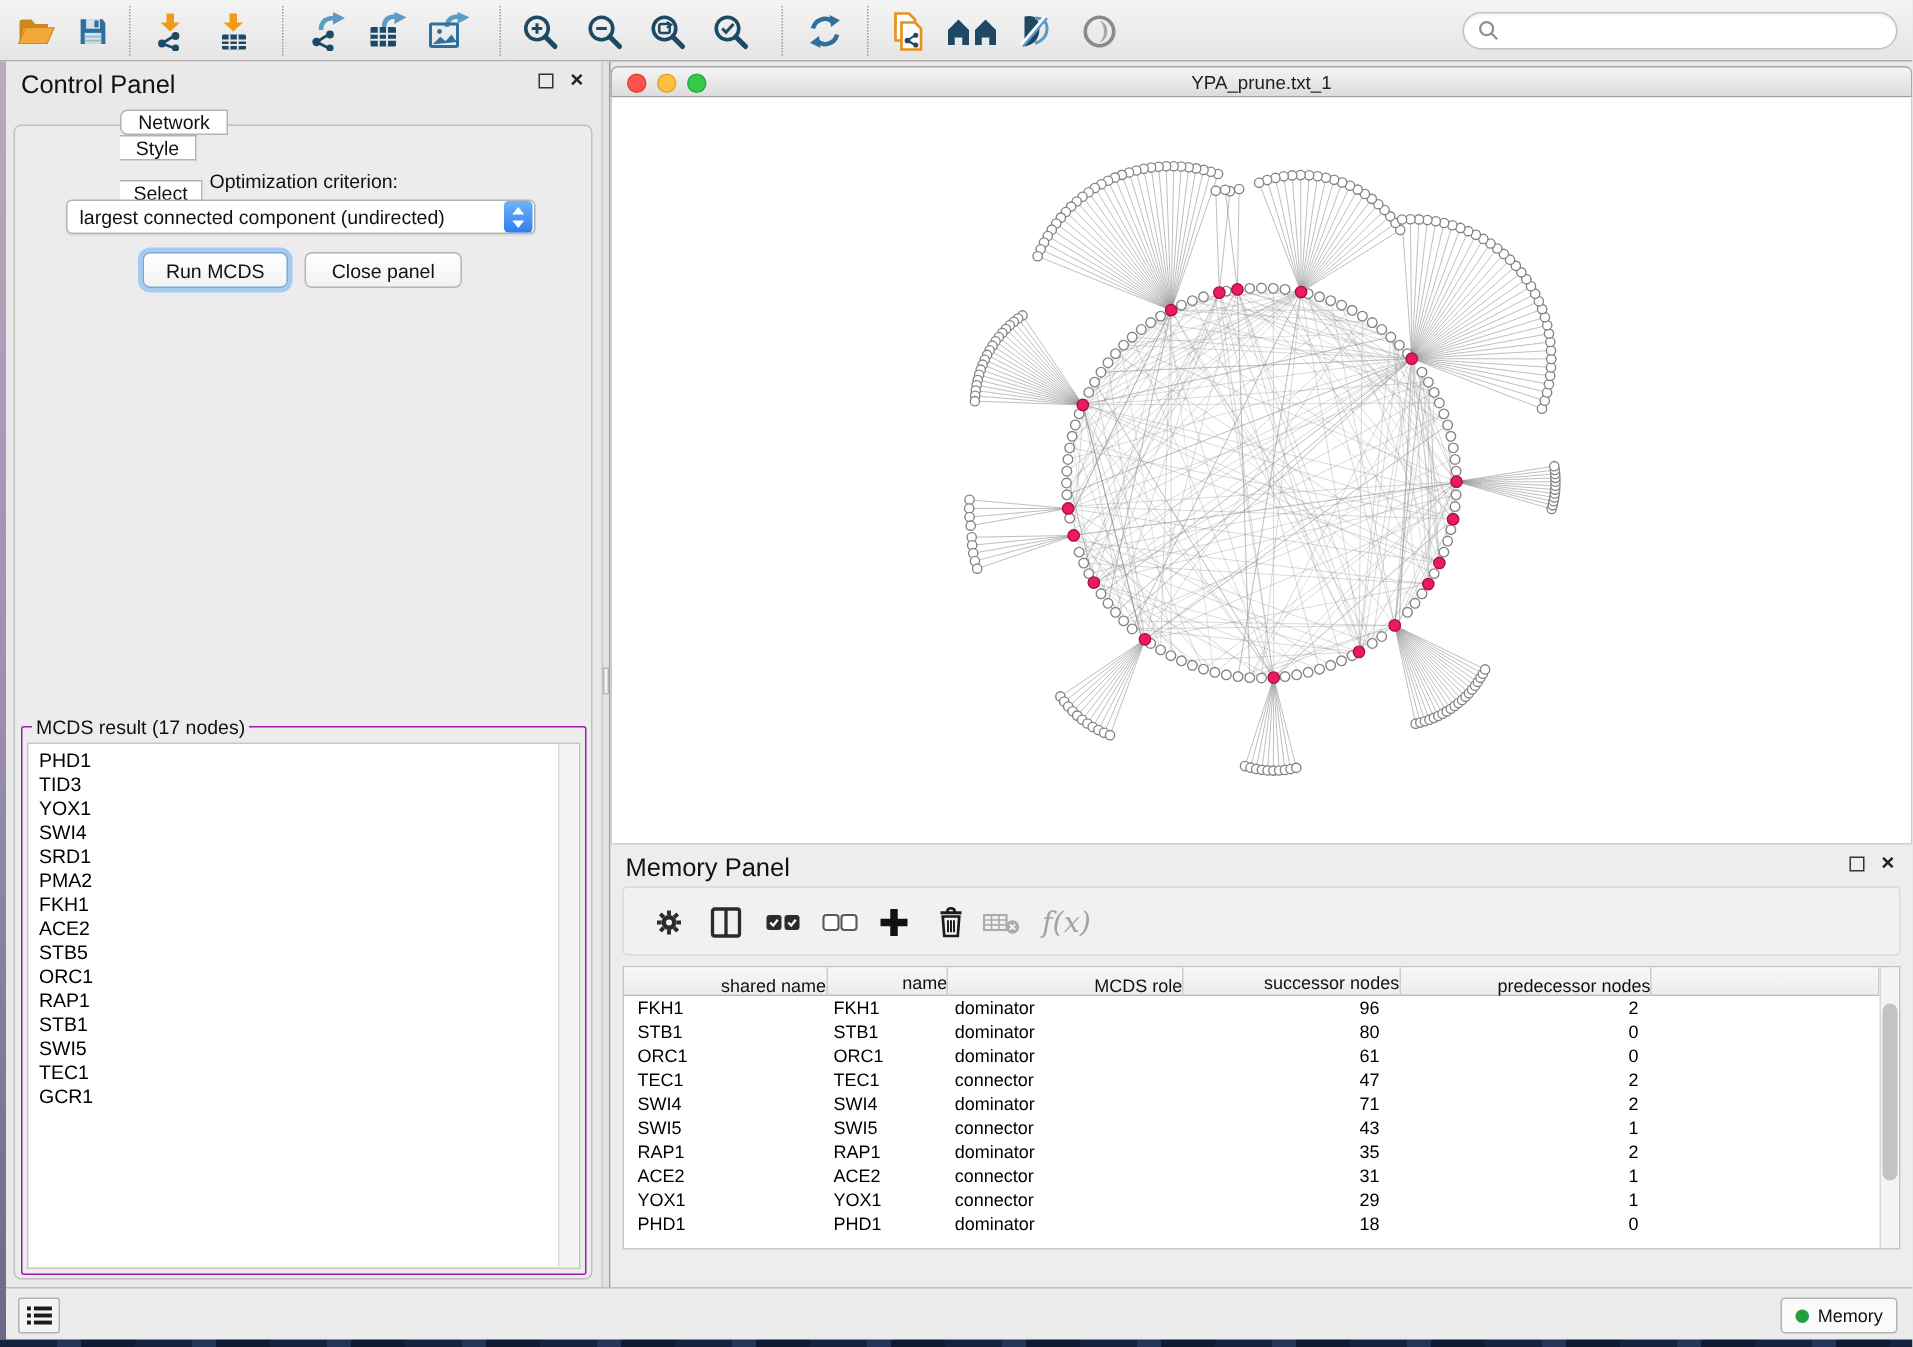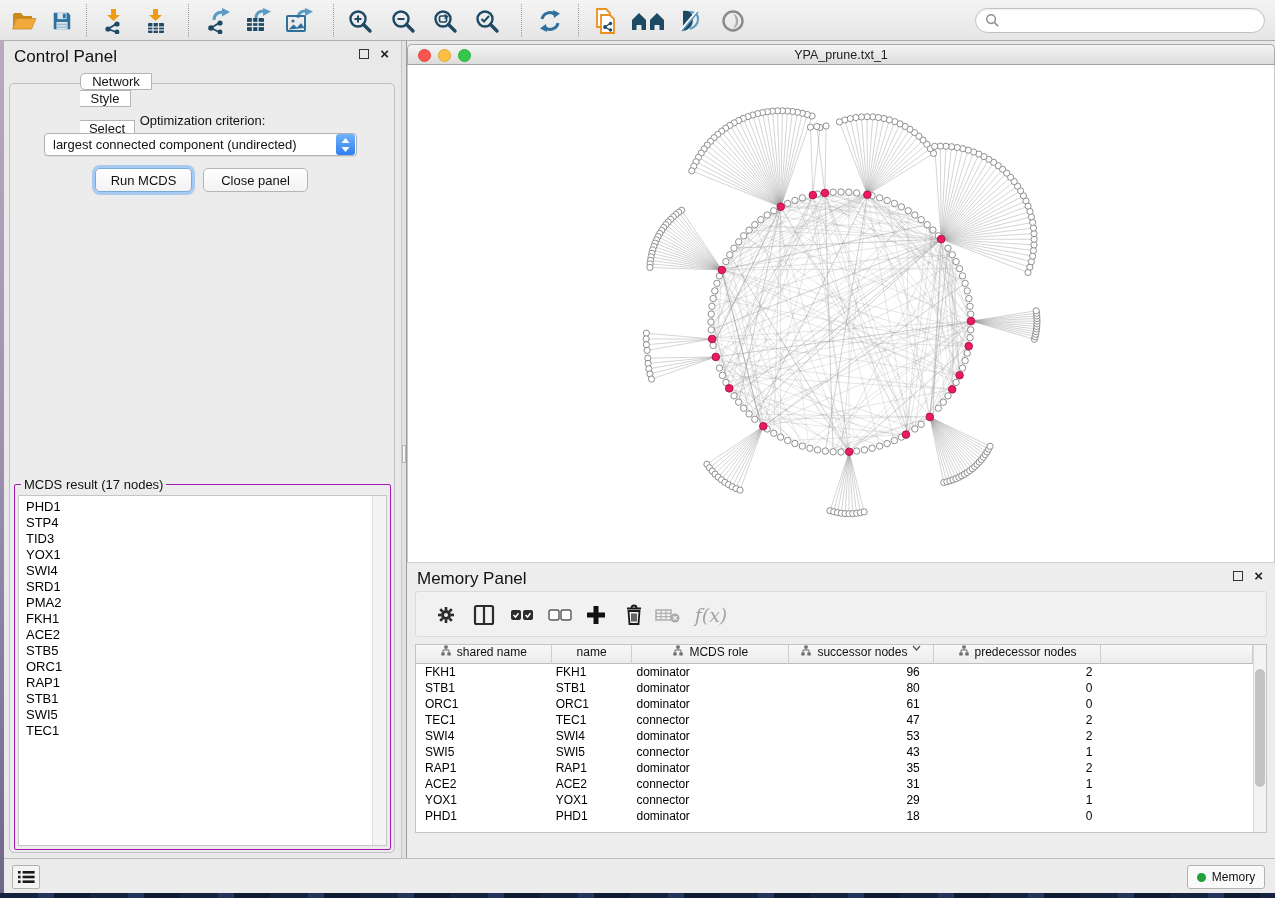--- a/index.html
+++ b/index.html
@@ -81,22 +81,22 @@
   
   #table-panel { left:407px; top:562px; width:868px; height:296px; background:#ededed; border-top:1px solid #cfcfcf; }
   #tp-float { right:32px; } #tp-close { right:12px; }
   #tp-toolbar { position:absolute; left:8px; top:28px; width:852px; height:46px; background:#f1f1f1;
     border:1px solid #dadada; border-radius:3px; }
   .tp-icon { position:absolute; top:10px; width:28px; height:26px; display:flex; align-items:center; justify-content:center; }
   #fx-label { font-size:19px; font-family:"DejaVu Serif", serif; font-style:italic; color:#a3a3a3; }
   #tp-table { position:absolute; left:8px; top:81px; width:852px; height:189px; background:#fff; border:1px solid #c4c4c4; }
   #t-head { position:absolute; left:0; top:0; right:13px; height:19px; display:flex;
     background:linear-gradient(#f8f8f8,#ececec); border-bottom:1px solid #bdbdbd; }
-  .th { height:19px; display:flex; align-items:flex-start; justify-content:center; gap:5px;
-    border-right:1px solid #cdcdcd; font-size:12px; color:#111; overflow:hidden; }
+  .th { height:19px; display:flex; align-items:flex-end; justify-content:center; gap:5px;
+    border-right:1px solid #cdcdcd; font-size:12px; color:#111; overflow:hidden;flex-direction:column; }
   #t-body { position:absolute; left:0; top:19px; right:13px; bottom:0; overflow:hidden; }
   .tr { display:flex; height:16px; }
   .td { font-size:12px; color:#000; line-height:16px; white-space:nowrap; overflow:hidden; }
   .td.num { text-align:right; }
   #t-scroll { position:absolute; right:0; top:0; width:13px; bottom:0; background:#f3f3f3; border-left:1px solid #d7d7d7; }
   #t-thumb { position:absolute; left:1px; top:24px; width:10px; height:118px; background:#c3c3c3; border-radius:5px; }
   #tp-tabbar { left:248px; top:272px; }
   #tp-tabbar .tab { padding:0 12px; }
 
   
@@ -299,34 +299,34 @@
         </svg>
     </span>
   </div>
   <button id="run-btn" class="cp-button">Run MCDS</button>
   <button id="closepanel-btn" class="cp-button">Close panel</button>
   <fieldset id="mcds-box">
     <legend>MCDS result (17 nodes)</legend>
     <div id="mcds-list-wrap">
       <div id="mcds-list">
           <div class="mcds-item">PHD1</div>
-          <div class="mcds-item">STP4</div>
           <div class="mcds-item">TID3</div>
           <div class="mcds-item">YOX1</div>
           <div class="mcds-item">SWI4</div>
           <div class="mcds-item">SRD1</div>
           <div class="mcds-item">PMA2</div>
           <div class="mcds-item">FKH1</div>
           <div class="mcds-item">ACE2</div>
           <div class="mcds-item">STB5</div>
           <div class="mcds-item">ORC1</div>
           <div class="mcds-item">RAP1</div>
           <div class="mcds-item">STB1</div>
           <div class="mcds-item">SWI5</div>
           <div class="mcds-item">TEC1</div>
+          <div class="mcds-item">GCR1</div>
         </div>
       <div id="mcds-scroll"></div>
     </div>
   </fieldset>
 </div>
 
 <div id="splitter" class="abs">
   <div class="grip"></div>
 </div>
 
@@ -1180,21 +1180,21 @@
           <div class="td" style="width: 81px; padding-left: 4px;">TEC1</div>
           <div class="td" style="width: 157px; padding-left: 4px;">connector</div>
           <div class="td num" style="width: 145px; padding-left: 4px; padding-right: 14px;">47</div>
           <div class="td num" style="width: 168px; padding-left: 4px; padding-right: 9px;">2</div>
           <div class="td" style="width: 152px; padding-left: 4px;"></div>
         </div>
         <div class="tr">
           <div class="td" style="width: 136px; padding-left: 9px;">SWI4</div>
           <div class="td" style="width: 81px; padding-left: 4px;">SWI4</div>
           <div class="td" style="width: 157px; padding-left: 4px;">dominator</div>
-          <div class="td num" style="width: 145px; padding-left: 4px; padding-right: 14px;">53</div>
+          <div class="td num" style="width: 145px; padding-left: 4px; padding-right: 14px;">71</div>
           <div class="td num" style="width: 168px; padding-left: 4px; padding-right: 9px;">2</div>
           <div class="td" style="width: 152px; padding-left: 4px;"></div>
         </div>
         <div class="tr">
           <div class="td" style="width: 136px; padding-left: 9px;">SWI5</div>
           <div class="td" style="width: 81px; padding-left: 4px;">SWI5</div>
           <div class="td" style="width: 157px; padding-left: 4px;">connector</div>
           <div class="td num" style="width: 145px; padding-left: 4px; padding-right: 14px;">43</div>
           <div class="td num" style="width: 168px; padding-left: 4px; padding-right: 9px;">1</div>
           <div class="td" style="width: 152px; padding-left: 4px;"></div>

